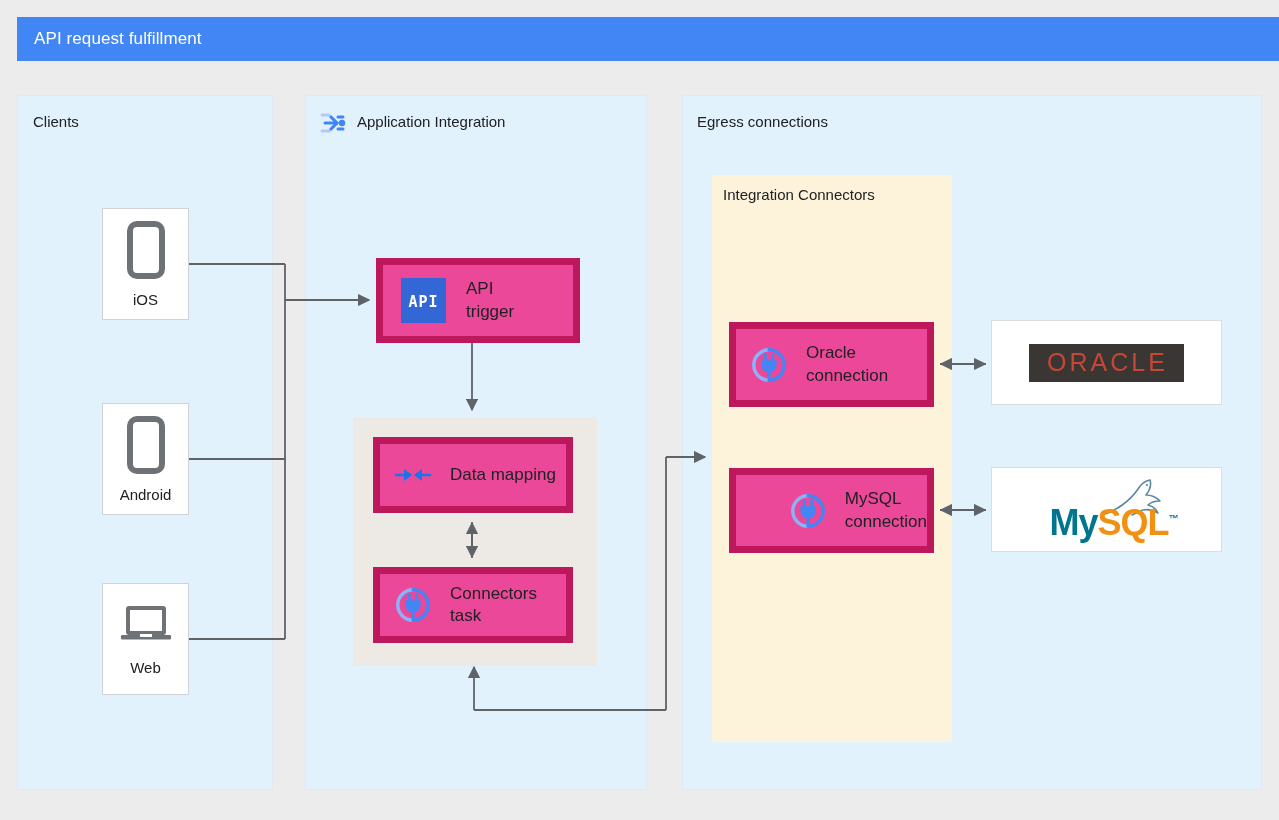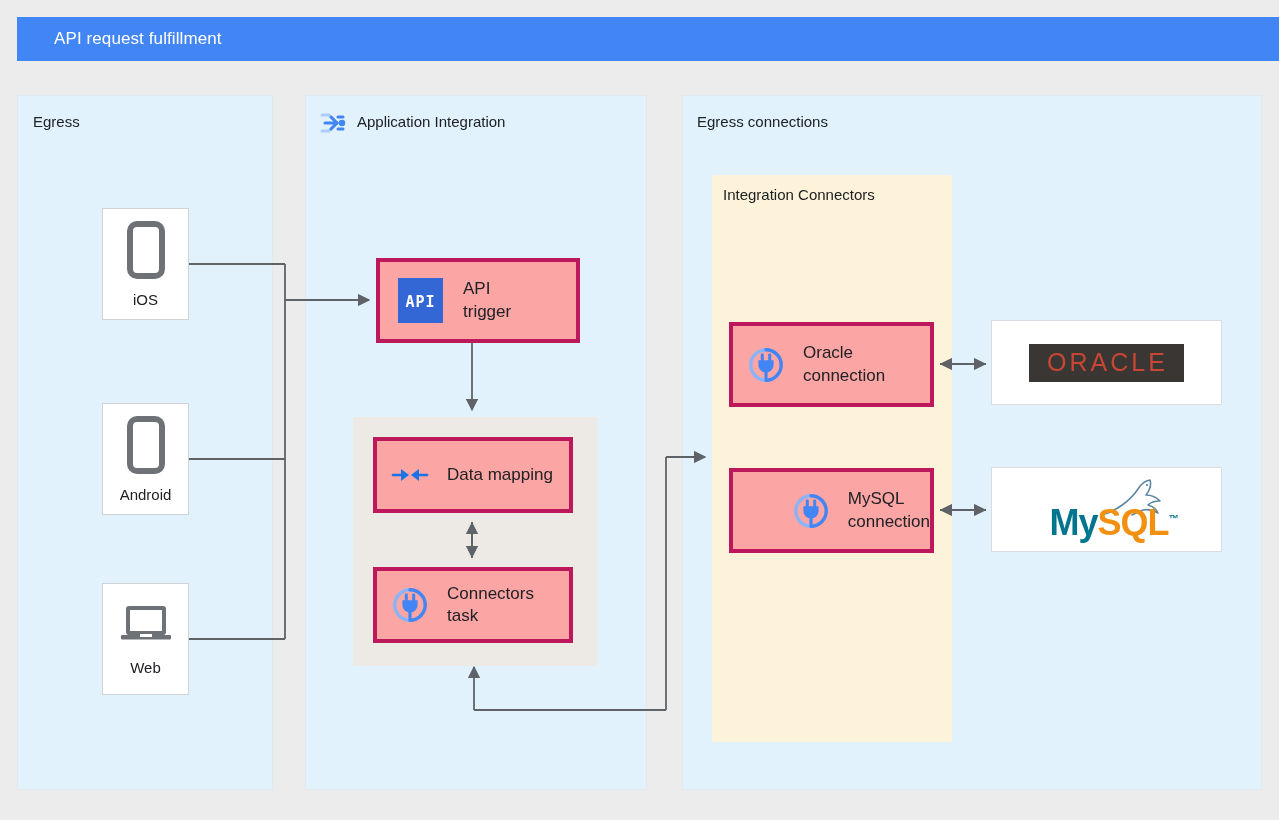--- a/index.html
+++ b/index.html
@@ -11,37 +11,37 @@
   }
   #stage{position:relative;width:1279px;height:820px;}
 
   
   .titlebar{
     position:absolute;left:17px;top:17px;width:1262px;height:44px;
     background:#4285f4;color:#ffffff;
     display:flex;align-items:center;
     font-size:17px;letter-spacing:.1px;
   }
-  .titlebar span{padding-left:25px;margin-left:12px;}
+  .titlebar span{padding-left:17px;}
 
   
   .panel{position:absolute;background:#e1f2fd;border:1px solid #dfe9ef;box-sizing:border-box;}
   .panel-label{
     position:absolute;font-size:15px;color:#202124;white-space:nowrap;
   }
   .panel-inner-yellow{
     position:absolute;background:#fdf3da;box-sizing:border-box;
   }
   .panel-inner-pink{
     position:absolute;background:#edeae6;box-sizing:border-box;
   }
 
   
   .node{
-    position:absolute;background:#fca5a5;border:4px solid #be185d;
+    position:absolute;background:#ec4899;border:7px solid #be185d;
     box-sizing:border-box;display:flex;align-items:center;
   }
   .node .ico{flex:0 0 auto;display:flex;align-items:center;justify-content:center;}
   .node .lbl{font-size:17px;color:#202124;line-height:1.3;white-space:pre-line;}
 
   
   .client{
     position:absolute;background:#ffffff;border:1px solid #d0d3d6;box-sizing:border-box;
     display:flex;flex-direction:column;align-items:center;justify-content:center;
   }
@@ -73,21 +73,21 @@
 </head>
 <body>
 
 <div id="stage">
 
   <div class="titlebar">
     <span>API request fulfillment</span>
   </div>
 
   <div class="panel" style="left:17px;top:95px;width:256px;height:695px;"></div>
-  <div class="panel-label" style="left:33px;top:113px;">Egress</div>
+  <div class="panel-label" style="left:33px;top:113px;">Clients</div>
 
   <div class="client" style="left:102px;top:208px;width:87px;height:112px;">
     <span>
       <svg width="40" height="58" viewBox="0 0 40 58">
         <rect x="4" y="3" width="32" height="52" rx="7" ry="7" fill="none" stroke="#6e7277" stroke-width="6"></rect>
       </svg>
     </span>
     <span class="clbl">iOS</span>
   </div>
 

